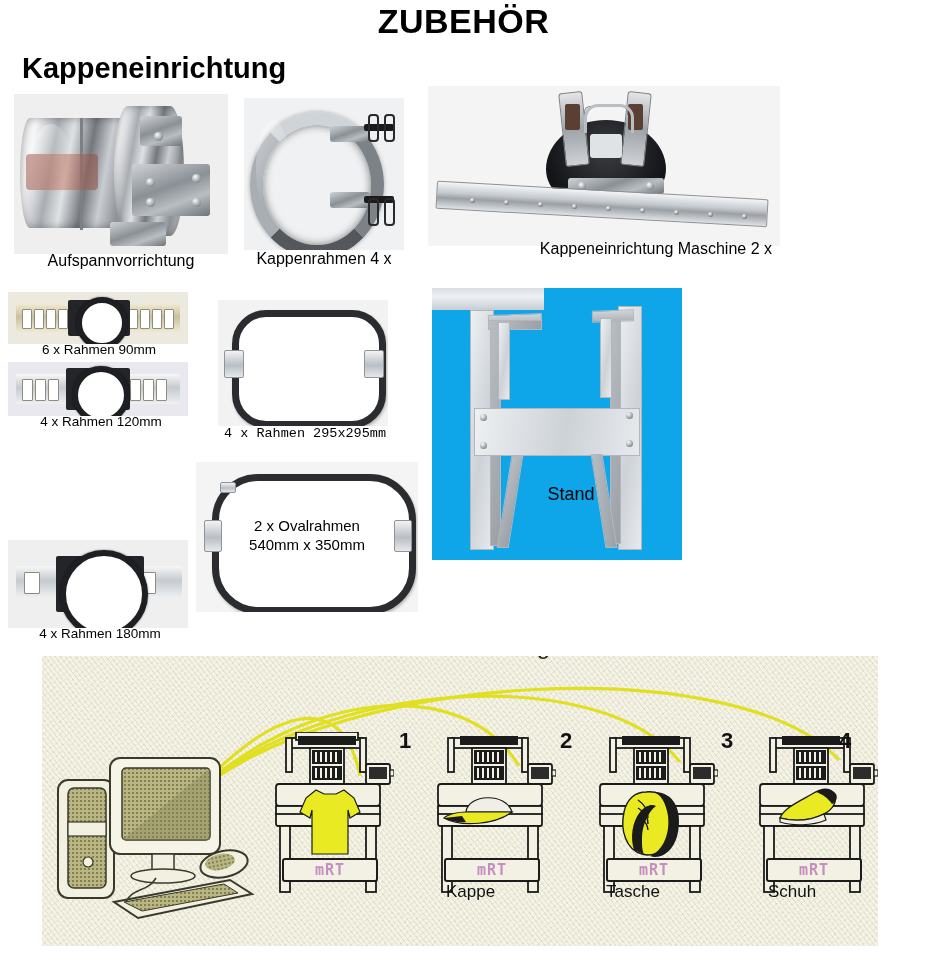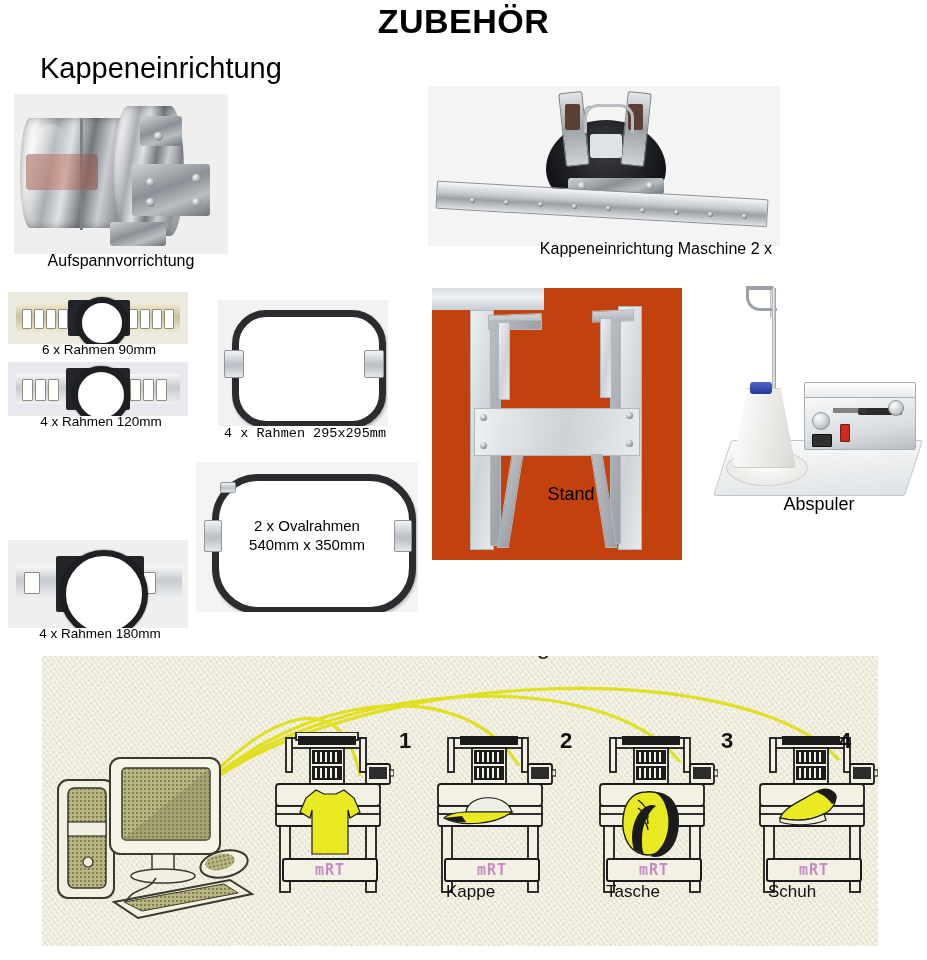--- a/index.html
+++ b/index.html
@@ -27,22 +27,21 @@
     width: 927px;
     text-align: center;
     font-size: 34px;
     font-weight: bold;
     letter-spacing: 0.5px;
   }
   .section-title {
     position: absolute;
     left: 22px; top: 52px;
     font-size: 29px;
-    font-weight: normal;
-    margin-left: 18px;
+    font-weight: bold;
   }
 
   
   .tile { position: absolute; }
   .photo {
     position: absolute;
     left: 0; top: 0;
     overflow: hidden;
     background: #f3f3f3;
   }
@@ -304,20 +303,35 @@
       <div class="screw" style="left:178px;top:80px;width:9px;height:9px;"></div>
       <div class="screw" style="left:178px;top:104px;width:9px;height:9px;"></div>
       <div class="screw" style="left:140px;top:38px;width:9px;height:9px;"></div>
       <div class="ln" style="left:66px;top:24px;width:3px;height:112px;background:#7c8186;"></div>
       <div class="metal-blk" style="left:96px;top:128px;width:56px;height:24px;"></div>
       <div style="position:absolute;left:12px;top:60px;width:72px;height:36px;background:linear-gradient(90deg,#a05a4e,#c97e6a,#8b4b42);opacity:.55;border-radius:4px;"></div>
     </div>
     <div class="cap" style="left:-2px; top:158px; width:218px;">Aufspannvorrichtung</div>
   </div>
 
+  <div class="tile" style="left:244px; top:98px; width:160px; height:152px;">
+    <div class="photo" style="width:160px;height:152px;background:#f0f1f2;">
+      <div class="metal-ring" style="left:6px;top:14px;width:108px;height:120px;border-width:13px;"></div>
+      <div class="shine" style="left:12px;top:22px;width:34px;height:96px;opacity:.5;"></div>
+      <div class="metal-blk" style="left:86px;top:28px;width:40px;height:16px;"></div>
+      <div class="metal-blk" style="left:86px;top:94px;width:40px;height:16px;"></div>
+      <div class="clip" style="left:120px;top:26px;width:30px;height:7px;"></div>
+      <div class="clip" style="left:120px;top:98px;width:30px;height:7px;"></div>
+      <div class="clip" style="left:124px;top:16px;width:7px;height:24px;border-radius:4px;background:transparent;border:2px solid #2a2a2a;"></div>
+      <div class="clip" style="left:140px;top:16px;width:7px;height:24px;border-radius:4px;background:transparent;border:2px solid #2a2a2a;"></div>
+      <div class="clip" style="left:124px;top:100px;width:7px;height:24px;border-radius:4px;background:transparent;border:2px solid #2a2a2a;"></div>
+      <div class="clip" style="left:140px;top:100px;width:7px;height:24px;border-radius:4px;background:transparent;border:2px solid #2a2a2a;"></div>
+    </div>
+    <div class="cap" style="left:-8px; top:152px; width:176px;">Kappenrahmen 4 x</div>
+  </div>
 
   <div class="tile" style="left:428px; top:86px; width:352px; height:160px;">
     <div class="photo" style="width:352px;height:160px;background:#f4f4f4;">
       <div class="cm-body" style="left:118px;top:34px;width:120px;height:90px;"></div>
       <div class="cm-arm" style="left:134px;top:6px;width:22px;height:72px;transform:rotate(-6deg);"></div>
       <div class="cm-arm" style="left:196px;top:6px;width:22px;height:72px;transform:rotate(6deg);"></div>
       <div class="cm-pad" style="left:137px;top:18px;width:15px;height:26px;"></div>
       <div class="cm-pad" style="left:200px;top:18px;width:15px;height:26px;"></div>
       <div class="cm-arm" style="left:156px;top:20px;width:42px;height:8px;border-radius:6px 6px 0 0;background:none;border-bottom:none;"></div>
       <div style="position:absolute;left:156px;top:18px;width:44px;height:26px;border:3px solid #b9bec3;border-bottom:none;border-radius:14px 14px 0 0;"></div>
@@ -402,21 +416,21 @@
       <div class="hoop-tab" style="left:198px;top:58px;width:16px;height:30px;"></div>
       <div class="hoop-tab" style="left:24px;top:20px;width:14px;height:9px;"></div>
       <div class="inhoop-label" style="left:0;top:54px;width:222px;">
         <span>2 x Ovalrahmen</span><br>
         <span>540mm x 350mm</span>
       </div>
     </div>
   </div>
 
   <div class="tile" style="left:432px; top:288px; width:250px; height:272px;">
-    <div class="photo" style="width:250px;height:272px;background:#c2410c;">
+    <div class="photo" style="width:250px;height:272px;background:#0ea5e9;">
 
       <div class="st-part" style="left:38px;top:22px;width:22px;height:238px;"></div>
       <div class="st-part st-dark" style="left:58px;top:28px;width:9px;height:228px;"></div>
 
       <div class="st-part" style="left:186px;top:18px;width:22px;height:242px;"></div>
       <div class="st-part st-dark" style="left:178px;top:24px;width:9px;height:230px;"></div>
 
       <div class="st-part st-top" style="left:56px;top:26px;width:52px;height:10px;transform:rotate(-2deg);"></div>
       <div class="st-part st-top" style="left:160px;top:22px;width:40px;height:10px;transform:rotate(-2deg);"></div>
       <div class="st-part st-dark" style="left:56px;top:32px;width:52px;height:8px;"></div>
@@ -431,46 +445,20 @@
       <div class="screw" style="left:194px;top:124px;width:7px;height:7px;"></div>
       <div class="screw" style="left:48px;top:154px;width:7px;height:7px;"></div>
       <div class="screw" style="left:194px;top:152px;width:7px;height:7px;"></div>
 
       <div class="st-part st-dark" style="left:72px;top:168px;width:10px;height:90px;transform:skewX(-9deg);"></div>
       <div class="st-part st-dark" style="left:166px;top:166px;width:10px;height:92px;transform:skewX(9deg);"></div>
       <div class="cap" style="left:84px;top:196px;width:110px;font-size:18px;">Stand</div>
     </div>
   </div>
 
-  <div class="tile" style="left:706px; top:282px; width:216px; height:248px;">
-    <div class="photo" style="width:216px;height:248px;background:#ffffff;">
-
-      <div class="ab-rod" style="left:64px;top:6px;width:3px;height:30px;border-radius:2px;"></div>
-      <div style="position:absolute;left:40px;top:4px;width:28px;height:22px;border:3px solid #9aa0a5;border-top:none;border-right:none;border-radius:0 0 0 14px;"></div>
-      <div style="position:absolute;left:40px;top:4px;width:28px;height:4px;background:#9aa0a5;border-radius:2px;"></div>
-      <div class="ab-rod" style="left:66px;top:6px;width:4px;height:160px;"></div>
-
-      <div class="ab-base" style="left:16px;top:158px;width:190px;height:54px;transform:skewX(-18deg);"></div>
-
-      <div class="ab-plate" style="left:20px;top:168px;width:80px;height:34px;"></div>
-
-      <div class="ab-cone" style="left:26px;top:106px;width:62px;height:78px;"></div>
-      <div class="ab-cap" style="left:44px;top:100px;width:22px;height:12px;border-radius:3px;"></div>
-
-      <div class="ab-box" style="left:98px;top:108px;width:110px;height:58px;"></div>
-      <div class="ab-box" style="left:98px;top:100px;width:110px;height:14px;background:linear-gradient(#ffffff,#e7eaec);"></div>
-      <div class="ab-knob" style="left:106px;top:130px;width:16px;height:16px;"></div>
-      <div class="ab-sw" style="left:134px;top:142px;width:8px;height:16px;"></div>
-      <div class="ab-sw dark" style="left:106px;top:152px;width:18px;height:11px;"></div>
-      <div class="ab-rod" style="left:152px;top:126px;width:44px;height:7px;background:#2b2b2b;border-radius:2px;"></div>
-      <div class="ab-knob" style="left:182px;top:118px;width:14px;height:14px;"></div>
-      <div style="position:absolute;left:127px;top:126px;width:34px;height:5px;background:rgba(60,60,60,.6);"></div>
-      <div class="cap" style="left:48px;top:212px;width:130px;font-size:18px;">Abspuler</div>
-    </div>
-  </div>
 
   <div id="netpanel" style="left:42px; top:656px; width:836px; height:290px;">
 
     <svg width="836" height="290" style="position:absolute;left:0;top:0;">
       <g fill="none" stroke="#e0e020" stroke-width="3.2">
         <path d="M150 140 C 230 52, 300 30, 318 120"></path>
         <path d="M150 140 C 260 36, 420 16, 477 110"></path>
         <path d="M150 140 C 280 22, 560 6, 638 106"></path>
         <path d="M150 140 C 300 12, 700 -4, 797 104"></path>
       </g>

